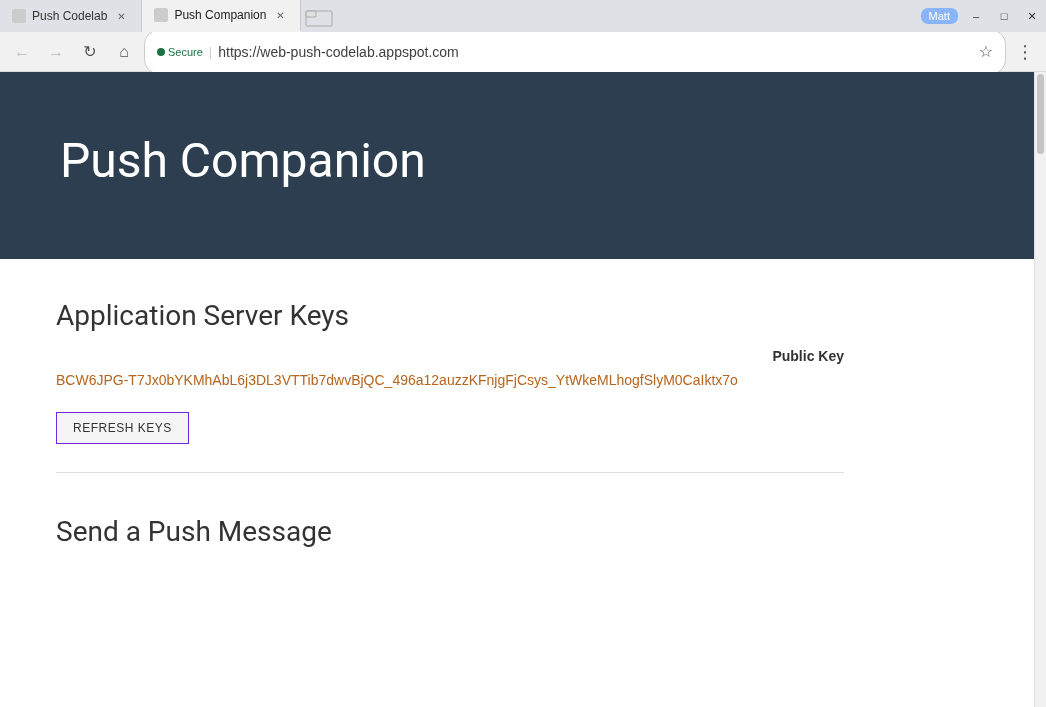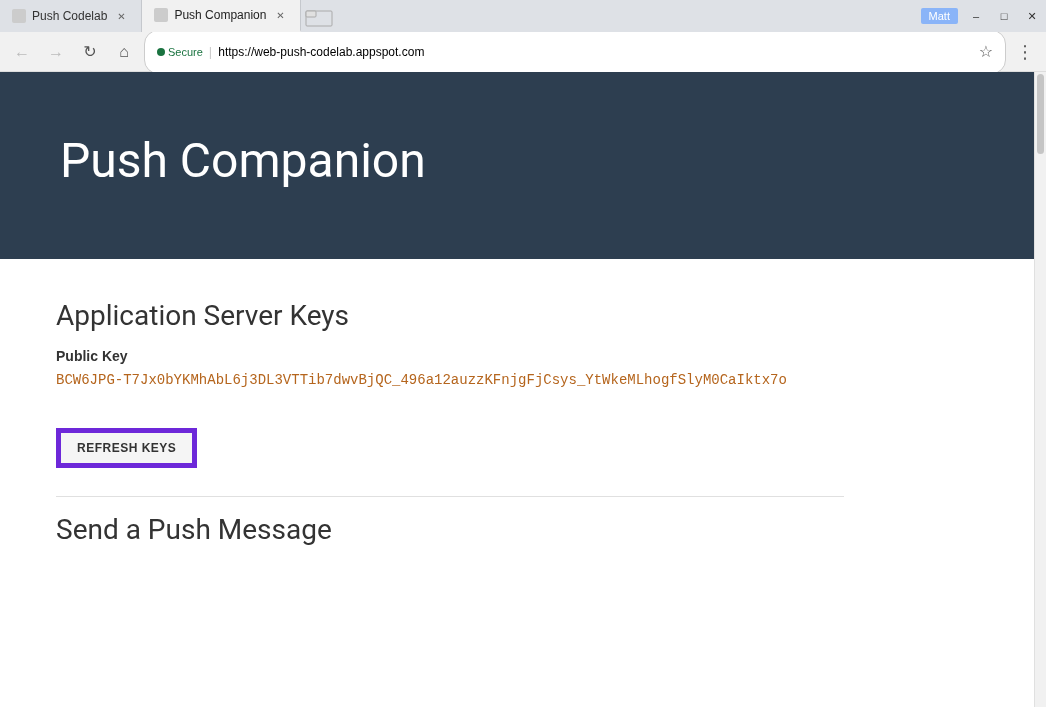--- a/index.html
+++ b/index.html
@@ -87,21 +87,21 @@
       display: flex;
       align-items: center;
     }
 
     .user-badge {
       background: #8ab4f8;
       padding: 2px 8px;
       font-size: 11px;
       color: #fff;
       margin-right: 4px;
-      border-radius: 2px;
+      border-radius: 7px;
     }
 
     .win-btn {
       width: 28px;
       height: 32px;
       display: flex;
       align-items: center;
       justify-content: center;
       font-size: 11px;
       color: #333;
@@ -163,22 +163,22 @@
       height: 8px;
       background: #1a7340;
       border-radius: 50%;
     }
 
     .url-divider {
       color: #ccc;
     }
 
     .url-text {
-      color: #000000;
-      font-size: 12px;
+      color: #404040;
+      font-size: 14px;
     }
 
     .star-btn {
       margin-left: auto;
       color: #555;
       font-size: 16px;
       cursor: pointer;
     }
 
     .menu-btn {
@@ -251,53 +251,54 @@
       margin-bottom: 20px;
       line-height: 1.5;
     }
 
     .field-label {
       font-size: 14px;
       font-weight: bold;
       color: #333;
       margin-bottom: 8px;
       margin-top: 16px;
+      text-align: right;
     }
 
     .key-value {
       font-size: 14px;
       color: #b5651d;
-      font-family: Liberation Mono, monospace;
+      font-family: Liberation Sans, sans-serif;
       margin-bottom: 16px;
       word-break: break-all;
     }
 
     .refresh-btn {
       background: #f5f5f5;
-      border: 5px solid #6d28d9;
+      border: 1px solid #6d28d9;
       padding: 8px 16px;
       font-size: 12px;
-      font-weight: bold;
+      font-weight: normal;
       color: #333;
       cursor: pointer;
       letter-spacing: 0.5px;
-      margin-top: 24px;
+      margin-top: 8px;
     }
 
     .section-divider {
       border: none;
       border-top: 1px solid #e0e0e0;
       margin-top: 28px;
     }
 
     .next-section-title {
       font-size: 28px;
       font-weight: 400;
       color: #333;
-      margin-top: 16px;
+      margin-top: 42px;
       font-family: 'Roboto', Arial, sans-serif;
     }
   </style>
 </head>
 <body>
 
 <div class="browser-window">
 
   <div class="title-bar">
 

